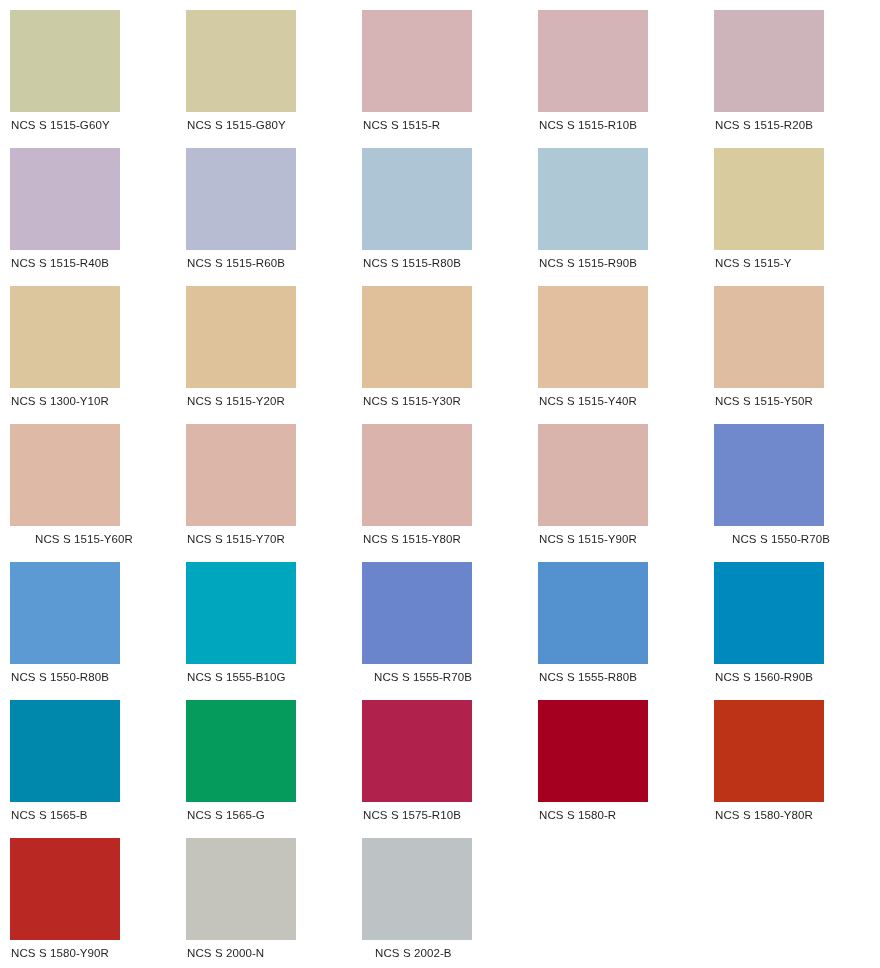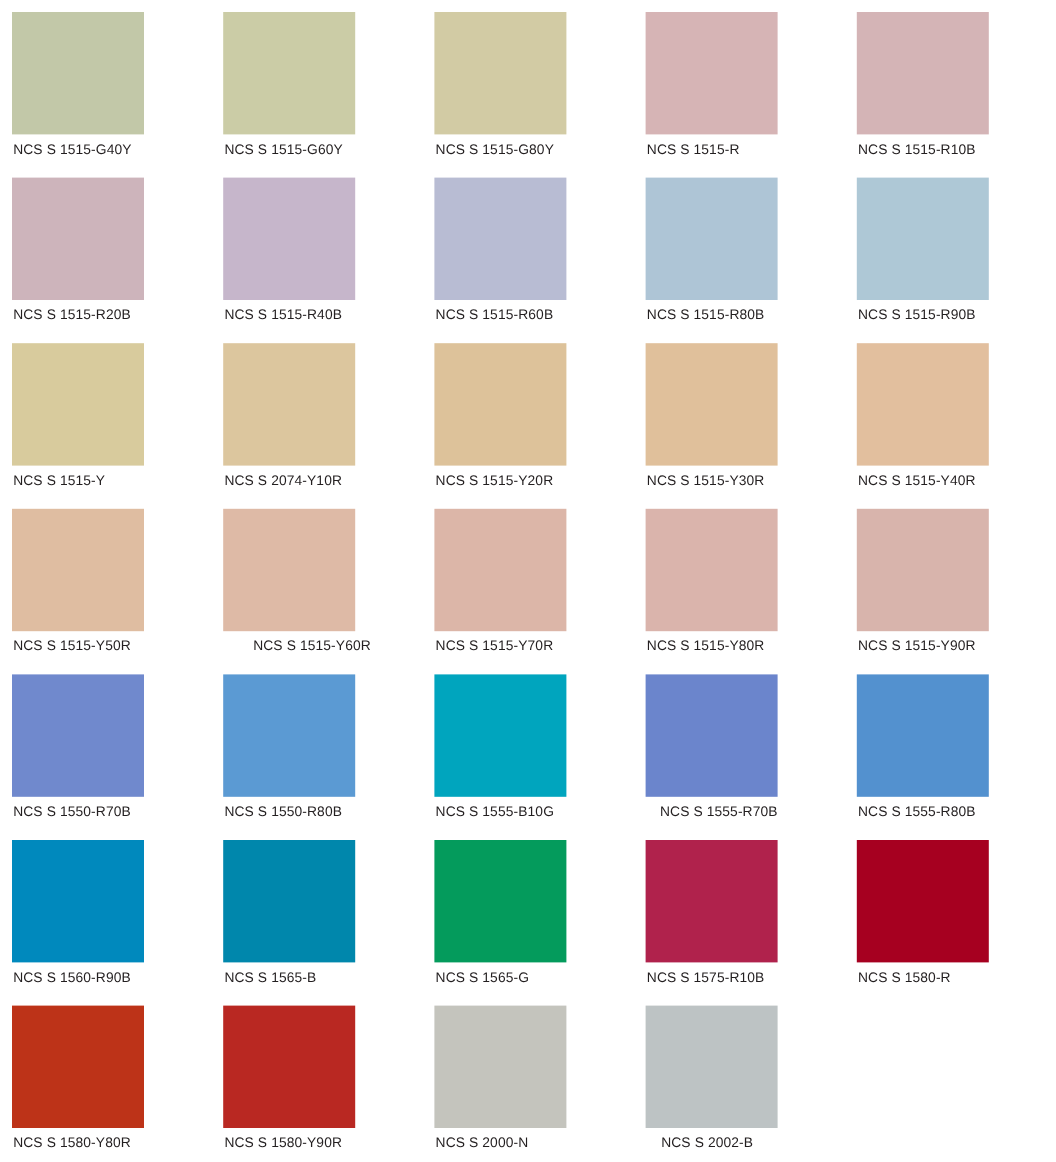--- a/index.html
+++ b/index.html
@@ -46,24 +46,20 @@
     white-space: nowrap;
     margin-top: 6px;
     padding-left: 1px;
   }
 </style>
 </head>
 <body style="background: rgb(255, 255, 255);">
 
 <div id="swatch-grid" style="grid-template-columns: repeat(5, 176px); grid-template-rows: repeat(7, 138px);">
     <div class="swatch-cell">
-      <div class="swatch-chip" title="NCS S 1515-G40Y" style="background: rgb(194, 200, 168);"></div>
-      <div class="swatch-label" style="color: rgb(35, 31, 32);">NCS S 1515-G40Y</div>
-    </div>
-    <div class="swatch-cell">
       <div class="swatch-chip" title="NCS S 1515-G60Y" style="background: rgb(203, 204, 166);"></div>
       <div class="swatch-label" style="color: rgb(35, 31, 32);">NCS S 1515-G60Y</div>
     </div>
     <div class="swatch-cell">
       <div class="swatch-chip" title="NCS S 1515-G80Y" style="background: rgb(210, 203, 164);"></div>
       <div class="swatch-label" style="color: rgb(35, 31, 32);">NCS S 1515-G80Y</div>
     </div>
     <div class="swatch-cell">
       <div class="swatch-chip" title="NCS S 1515-R" style="background: rgb(214, 180, 181);"></div>
       <div class="swatch-label" style="color: rgb(35, 31, 32);">NCS S 1515-R</div>
@@ -91,21 +87,21 @@
     <div class="swatch-cell">
       <div class="swatch-chip" title="NCS S 1515-R90B" style="background: rgb(174, 200, 214);"></div>
       <div class="swatch-label" style="color: rgb(35, 31, 32);">NCS S 1515-R90B</div>
     </div>
     <div class="swatch-cell">
       <div class="swatch-chip" title="NCS S 1515-Y" style="background: rgb(216, 203, 157);"></div>
       <div class="swatch-label" style="color: rgb(35, 31, 32);">NCS S 1515-Y</div>
     </div>
     <div class="swatch-cell">
       <div class="swatch-chip" title="NCS S 1515-Y10R" style="background: rgb(220, 198, 158);"></div>
-      <div class="swatch-label" style="color: rgb(35, 31, 32);">NCS S 2074-Y10R</div>
+      <div class="swatch-label" style="color: rgb(35, 31, 32);">NCS S 1300-Y10R</div>
     </div>
     <div class="swatch-cell">
       <div class="swatch-chip" title="NCS S 1515-Y20R" style="background: rgb(221, 194, 154);"></div>
       <div class="swatch-label" style="color: rgb(35, 31, 32);">NCS S 1515-Y20R</div>
     </div>
     <div class="swatch-cell">
       <div class="swatch-chip" title="NCS S 1515-Y30R" style="background: rgb(224, 192, 155);"></div>
       <div class="swatch-label" style="color: rgb(35, 31, 32);">NCS S 1515-Y30R</div>
     </div>
     <div class="swatch-cell">
@@ -127,21 +123,21 @@
     <div class="swatch-cell">
       <div class="swatch-chip" title="NCS S 1515-Y80R" style="background: rgb(218, 180, 172);"></div>
       <div class="swatch-label" style="color: rgb(35, 31, 32);">NCS S 1515-Y80R</div>
     </div>
     <div class="swatch-cell">
       <div class="swatch-chip" title="NCS S 1515-Y90R" style="background: rgb(216, 180, 172);"></div>
       <div class="swatch-label" style="color: rgb(35, 31, 32);">NCS S 1515-Y90R</div>
     </div>
     <div class="swatch-cell">
       <div class="swatch-chip" title="NCS S 1550-R70B" style="background: rgb(112, 137, 205);"></div>
-      <div class="swatch-label" style="color: rgb(35, 31, 32);">NCS S 1550-R70B</div>
+      <div class="swatch-label" style="color: rgb(35, 31, 32); margin-left: 17px;">NCS S 1550-R70B</div>
     </div>
     <div class="swatch-cell">
       <div class="swatch-chip" title="NCS S 1550-R80B" style="background: rgb(91, 154, 211);"></div>
       <div class="swatch-label" style="color: rgb(35, 31, 32);">NCS S 1550-R80B</div>
     </div>
     <div class="swatch-cell">
       <div class="swatch-chip" title="NCS S 1555-B10G" style="background: rgb(0, 165, 190);"></div>
       <div class="swatch-label" style="color: rgb(35, 31, 32);">NCS S 1555-B10G</div>
     </div>
     <div class="swatch-cell">

